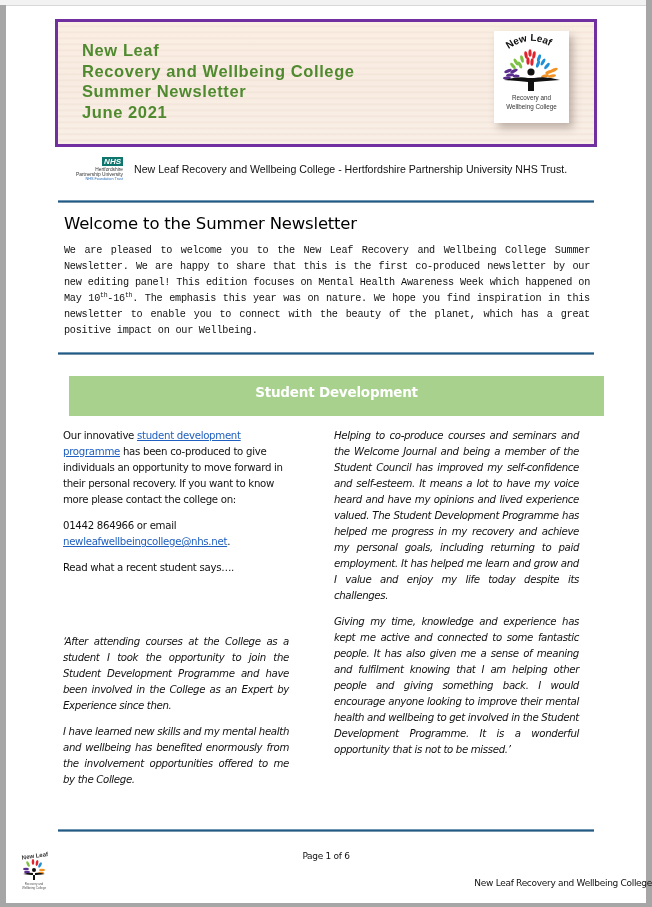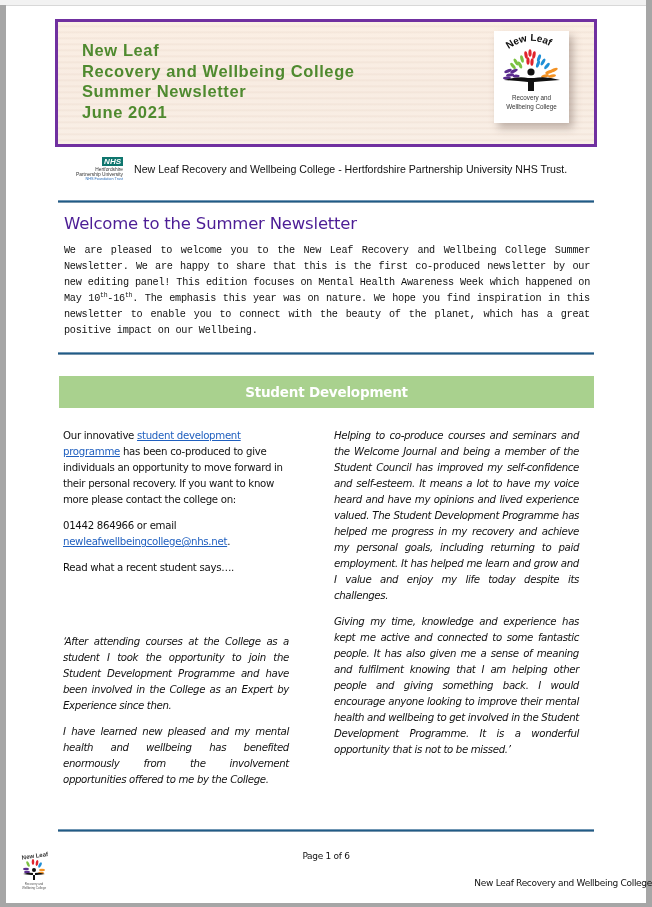--- a/index.html
+++ b/index.html
@@ -61,32 +61,32 @@
 
   .rule {
     position:absolute; height:3px;
     background: linear-gradient(180deg, #9fb7cc 0%, #215f8c 45%, #1d4e74 65%, #c9d6e0 100%);
   }
   .rule.r1 { left:58px; top:200px; width:536px; }
   .rule.r2 { left:58px; top:352px; width:536px; }
   .rule.r3 { left:58px; top:829px; width:536px; }
 
   .welcome-heading {
-    position:absolute; left:64px; top:214px; font-size:16.5px; color:#4c1d95;
+    position:absolute; left:64px; top:214px; font-size:16.5px; color:#000000;
     font-family: "DejaVu Sans", sans-serif; letter-spacing: -0.2px; white-space:nowrap;
   }
   .welcome-body {
     position:absolute; left:64px; top:243px; width:526px;
     font-family: Liberation Mono, monospace; font-size:10.2px; line-height:16px;
     color:#111; text-align: justify; letter-spacing:-0.25px;
   }
   .welcome-body sup { font-size:6.5px; line-height:0; }
 
   .section-band {
-    position:absolute; left:59px; top:376px; width:535px; height:32px;
+    position:absolute; left:69px; top:376px; width:535px; height:40px;
     background:#a9d18e; color:#ffffff; text-align:center;
     font-family:"DejaVu Sans", sans-serif; font-weight:bold; font-size:13.5px; line-height:32px;
     letter-spacing:-0.2px;
   }
 
   .col-left {
     position:absolute; left:63px; top:428px; width:236px;
     font-family:"DejaVu Sans", sans-serif; font-size:10.2px; line-height:16px; color:#111;
     letter-spacing:-0.3px;
   }
@@ -193,21 +193,21 @@
 <div class="section-band">Student Development</div>
 
 <div class="col-left">
   <p><span>Our innovative </span><a>student development programme</a><span> has been co-produced to give individuals an opportunity to move forward in their personal recovery. If you want to know more please contact the college on:</span></p>
   <p><span>01442 864966 or email </span><br><a>newleafwellbeingcollege@nhs.net</a><span>.</span></p>
   <p>Read what a recent student says….</p>
 </div>
 
 <div class="quote-left">
   <p>‘After attending courses at the College as a student I took the opportunity to join the Student Development Programme and have been involved in the College as an Expert by Experience since then.</p>
-  <p>I have learned new pleased and my mental health and wellbeing has benefited enormously from the involvement opportunities offered to me by the College.</p>
+  <p>I have learned new skills and my mental health and wellbeing has benefited enormously from the involvement opportunities offered to me by the College.</p>
 </div>
 
 <div class="col-right">
   <p>Helping to co-produce courses and seminars and the Welcome Journal and being a member of the Student Council has improved my self-confidence and self-esteem.  It means a lot to have my voice heard and have my opinions and lived experience valued.  The Student Development Programme has helped me progress in my recovery and achieve my personal goals, including returning to paid employment.  It has helped me learn and grow and I value and enjoy my life today despite its challenges.</p>
   <p>Giving my time, knowledge and experience has kept me active and connected to some fantastic people.  It has also given me a sense of meaning and fulfilment knowing that I am helping other people and giving something back.  I would encourage anyone looking to improve their mental health and wellbeing to get involved in the Student Development Programme.  It is a wonderful opportunity that is not to be missed.’</p>
 </div>
 
 <div class="rule r3"></div>
 
 <div class="footer-logo">

